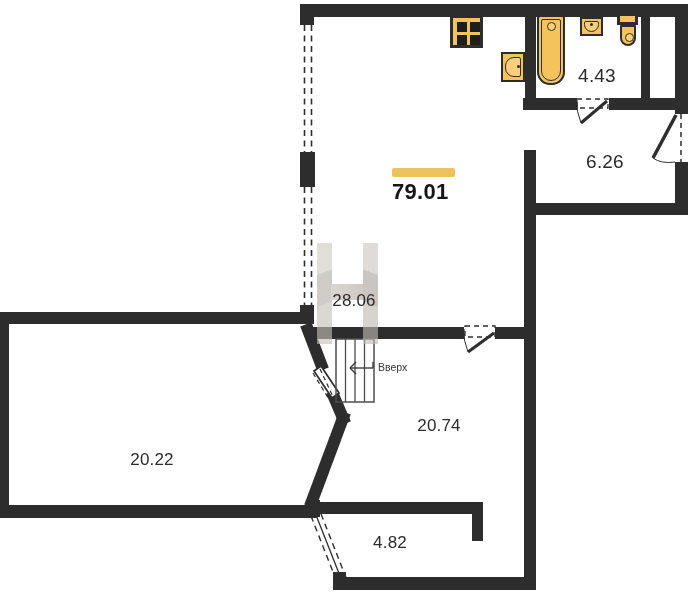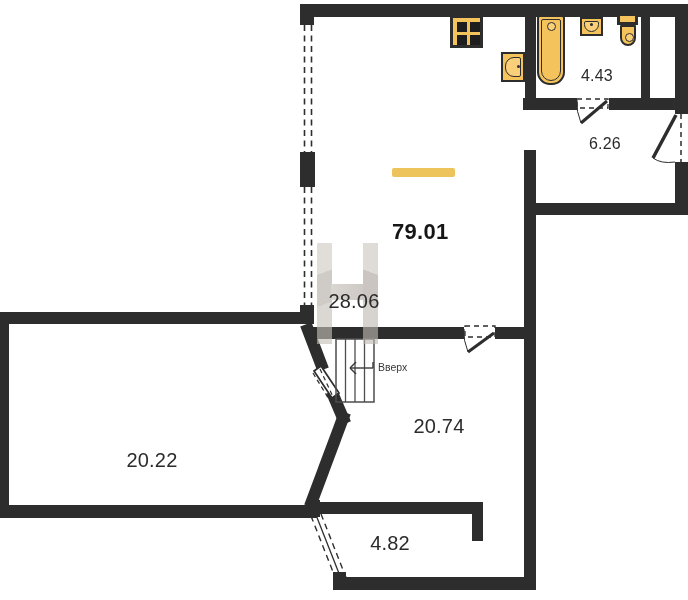--- a/index.html
+++ b/index.html
@@ -14,31 +14,31 @@
   html,body{margin:0;padding:0;background:#ffffff;}
   .plan{
     position:relative;width:688px;height:600px;background:#ffffff;overflow:hidden;
     font-family:"Liberation Sans", sans-serif;
   }
   .wall{position:absolute;background:var(--wall);z-index:2;}
   .svgo{position:absolute;left:0;top:0;z-index:3;}
   .fixture{position:absolute;z-index:4;}
   .lbl{
     position:absolute;transform:translate(-50%,-50%);
-    font-size:20px;color:var(--label);letter-spacing:.2px;z-index:10;white-space:nowrap;
-  }
-  .lbl.small{font-size:16px;}
+    font-size:17px;color:var(--label);letter-spacing:.2px;z-index:10;white-space:nowrap;
+  }
+  .lbl.small{font-size:19px;}
   .stairs-label{
     position:absolute;font-size:10.5px;color:#3a3a3a;z-index:10;white-space:nowrap;
   }
   
   .total-bar{position:absolute;left:392px;top:168px;width:63px;height:9px;background:var(--accent);border-radius:2px;z-index:10;}
   .total-area{
     position:absolute;left:392px;top:179px;width:66px;z-index:10;
-    font-size:22px;font-weight:bold;color:#161616;letter-spacing:.3px;margin-top:40px;
+    font-size:22px;font-weight:bold;color:#161616;letter-spacing:.3px;
   }
   .pro-badge{
     position:absolute;left:390px;top:220px;width:51px;height:51px;border-radius:50%;
     background:var(--badge-bg);display:flex;align-items:center;justify-content:center;
     font-size:18px;font-weight:bold;color:var(--badge-text);letter-spacing:1px;z-index:10;
   }
   
   .wm{position:absolute;left:317px;top:243px;width:61px;height:101px;opacity:.62;z-index:5;}
   .wm .bar-l{position:absolute;left:0;top:0;width:15px;height:100%;
     background:linear-gradient(160deg,#cfc9c2 30%,#b3aca4 30% 60%,#c6c0b9 60%);}
@@ -191,18 +191,18 @@
       <div class="bar-r"></div>
   </div>
 
   <div class="total-bar"></div>
   <div class="total-area">79.01</div>
 
   <div class="lbl" style="left:354px;top:301px;">28.06</div>
   <div class="lbl" style="left:152px;top:424px;margin-top:36px;">20.22</div>
   <div class="lbl" style="left:439px;top:426px;">20.74</div>
   <div class="lbl" style="left:390px;top:543px;">4.82</div>
-  <div class="lbl small" style="left:605px;top:144px;">6.26</div>
+  <div class="lbl small" style="left:605px;top:162px;">6.26</div>
   <div class="lbl small" style="left:597px;top:76px;">4.43</div>
 
   <div class="stairs-label" style="left:378px;top:361px;text-align:center;">Вверх</div>
 
 </div>
 
 </body></html>

